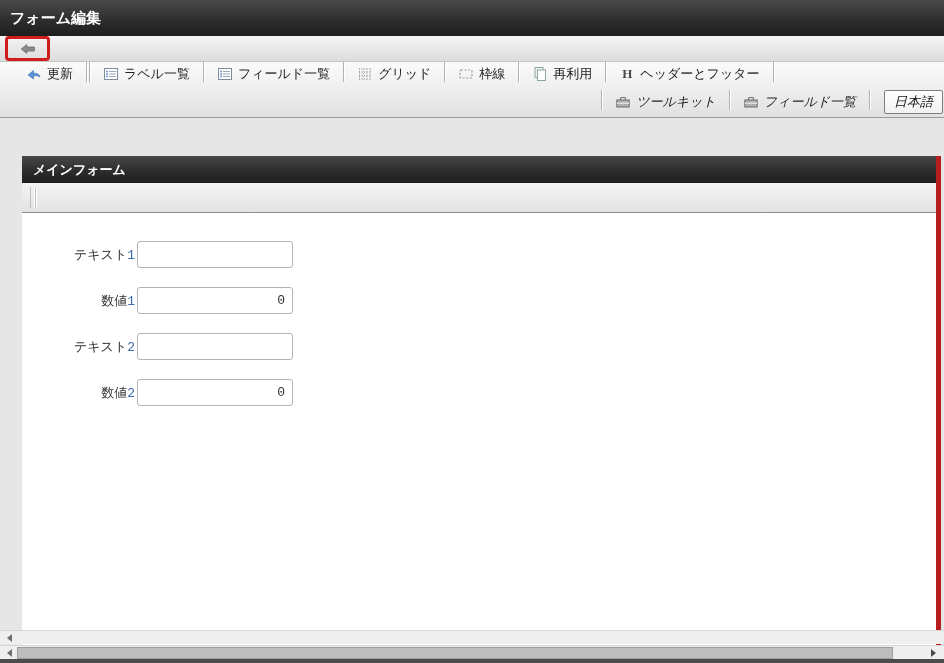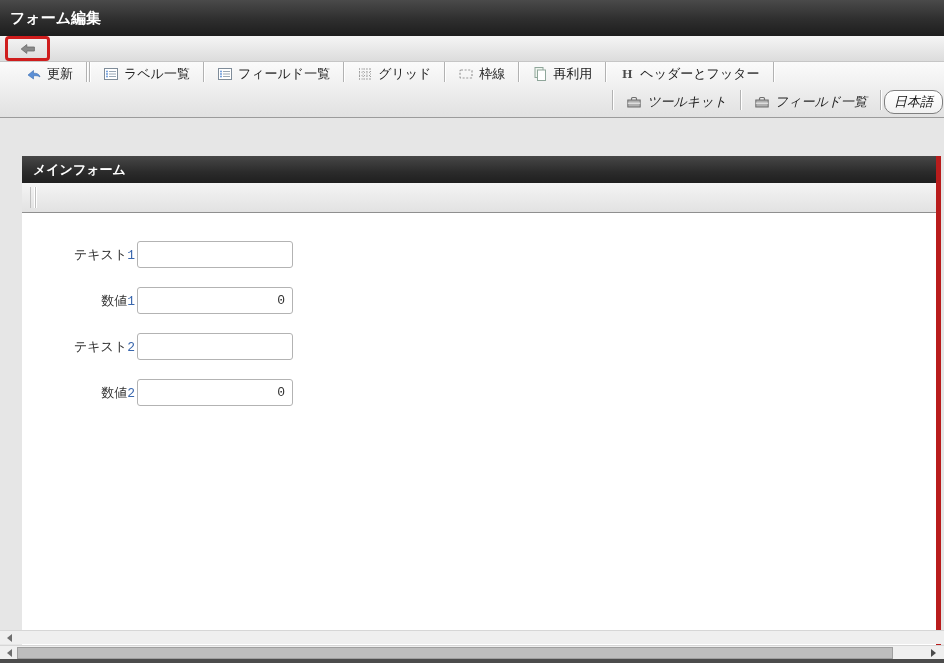--- a/index.html
+++ b/index.html
@@ -25,22 +25,22 @@
     background:linear-gradient(#fbfbfb,#e1e1e1); border-bottom:1px solid #9b9b9b; }
   .trow { display:flex; align-items:flex-start; height:28px; }
   .trow1 { padding-left:14px; }
   .trow2 { justify-content:flex-end; padding-right:0; height:27px;font-style:italic; }
   .tbtn { display:flex; align-items:center; gap:5px; padding:0 12px; height:24px;
     font-size:13px; color:#222; white-space:nowrap; cursor:pointer; }
   .tsep { width:1px; height:20px; background:#b2b2b2; box-shadow:1px 0 0 #ffffff; margin:0 1px; }
   .icon { display:inline-flex; width:16px; height:16px; align-items:center; justify-content:center; }
   .h-glyph { font-family:"Liberation Serif","DejaVu Serif",serif; font-weight:bold;
     font-size:13px; color:#4a4a4a; }
-  .lang-btn { height:24px; margin:0 1px 0 2px; padding:2px 9px; font-size:13px; color:#111;
-    background:linear-gradient(#ffffff,#f1f1f1); border:1px solid #7f7f7f; border-radius:10px;
+  .lang-btn { height:24px; margin:0 1px 0 13px; padding:2px 9px; font-size:13px; color:#111;
+    background:linear-gradient(#ffffff,#f1f1f1); border:1px solid #7f7f7f; border-radius:2px;
     display:flex; align-items:center; cursor:pointer; }
 
   
   .panel { position:absolute; left:22px; top:156px; width:919px; height:490px;
     border-right:5px solid #b91c1c; }
   .panel-header { height:27px; background:linear-gradient(#474747,#2b2b2b 60%,#1f1f1f);
     color:#fff; font-size:13px; font-weight:bold; line-height:27px; padding-left:11px; }
   .panel-subbar { height:30px; background:linear-gradient(#f4f4f4,#e2e2e2);
     border-bottom:1px solid #8f8f8f; position:relative; }
   .grip { position:absolute; left:8px; top:4px; width:6px; height:21px;

